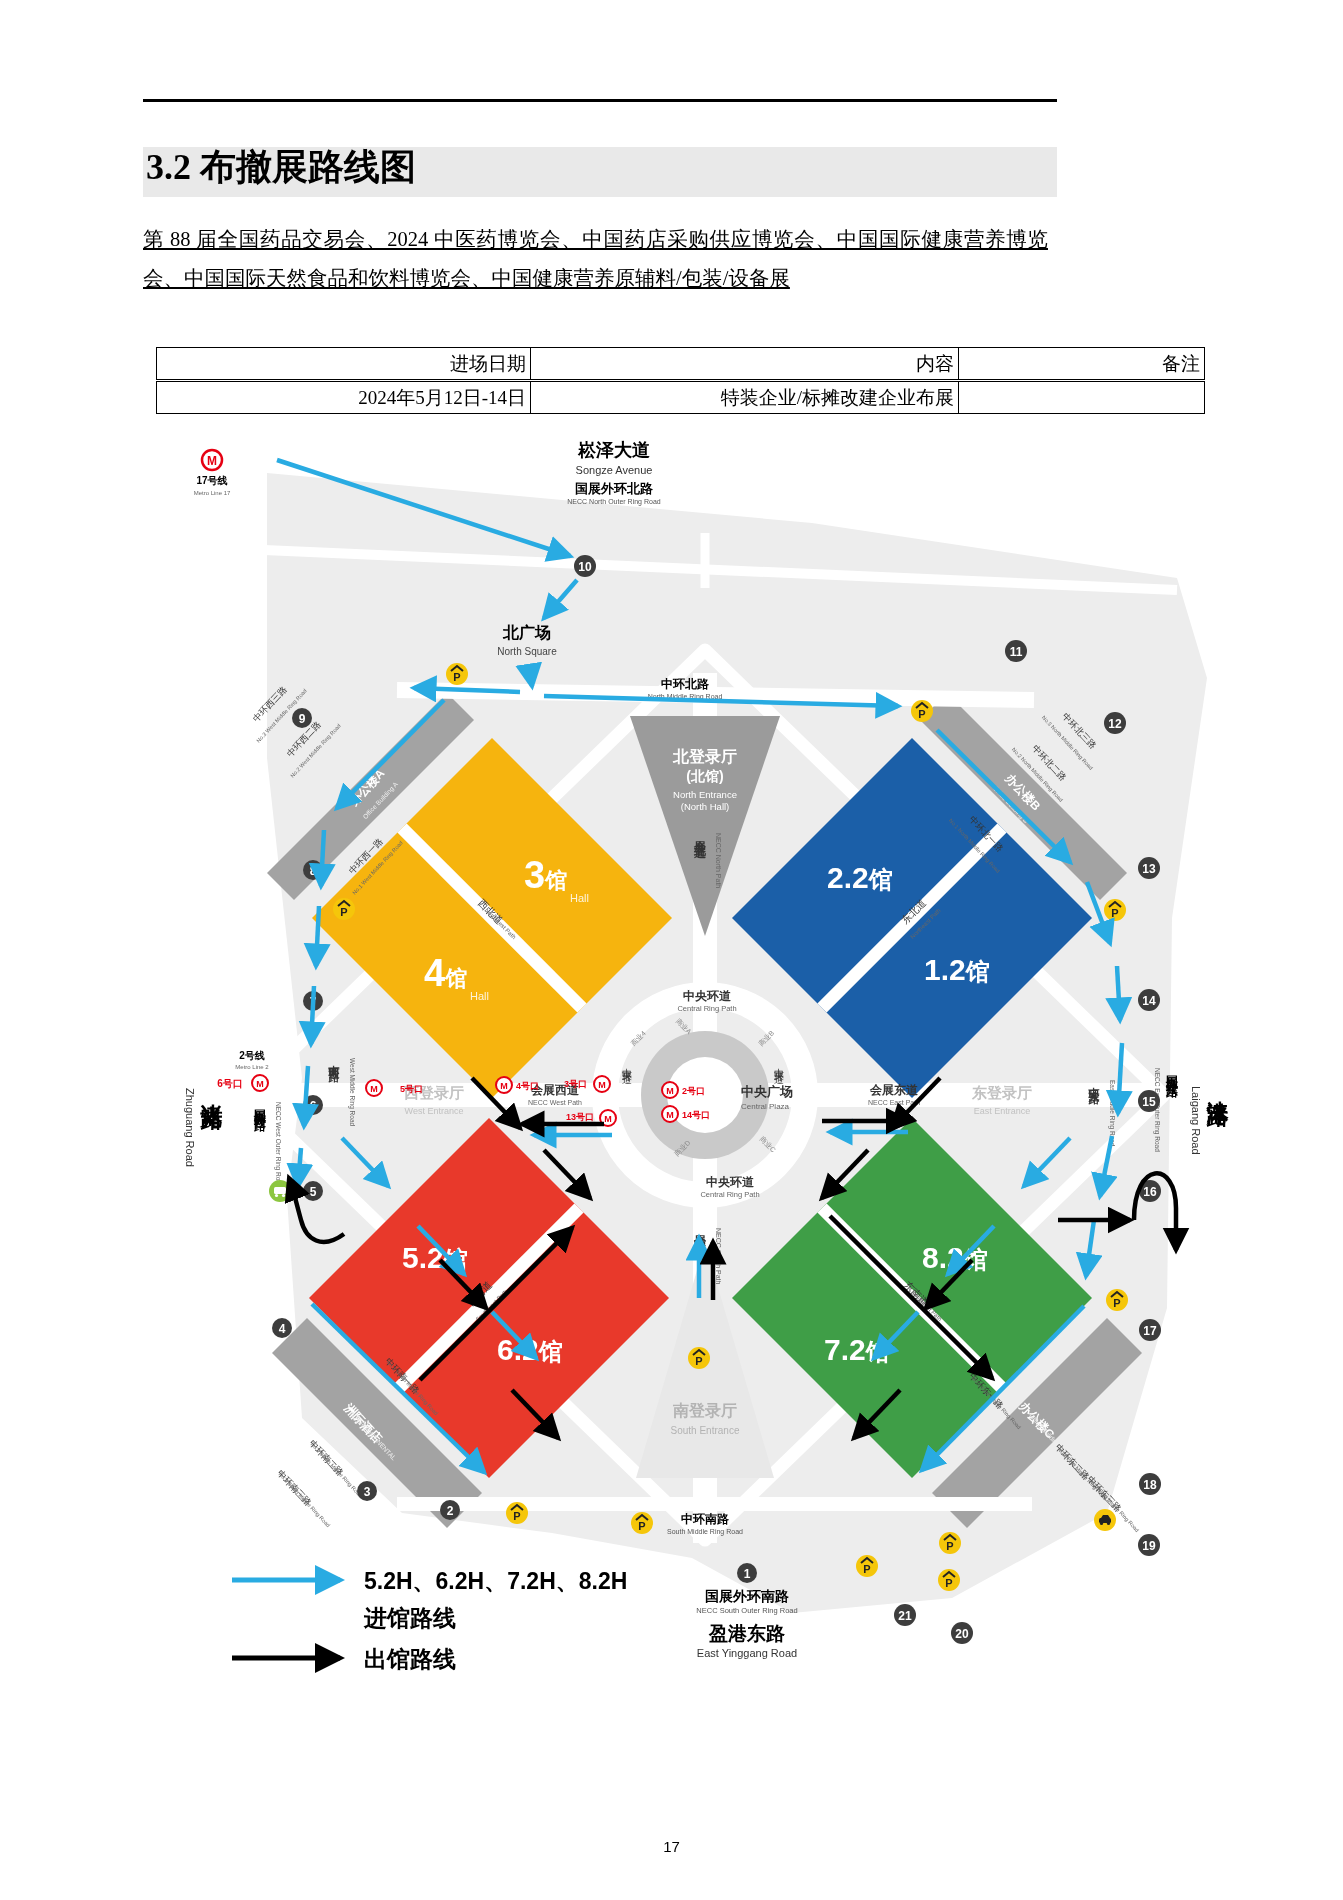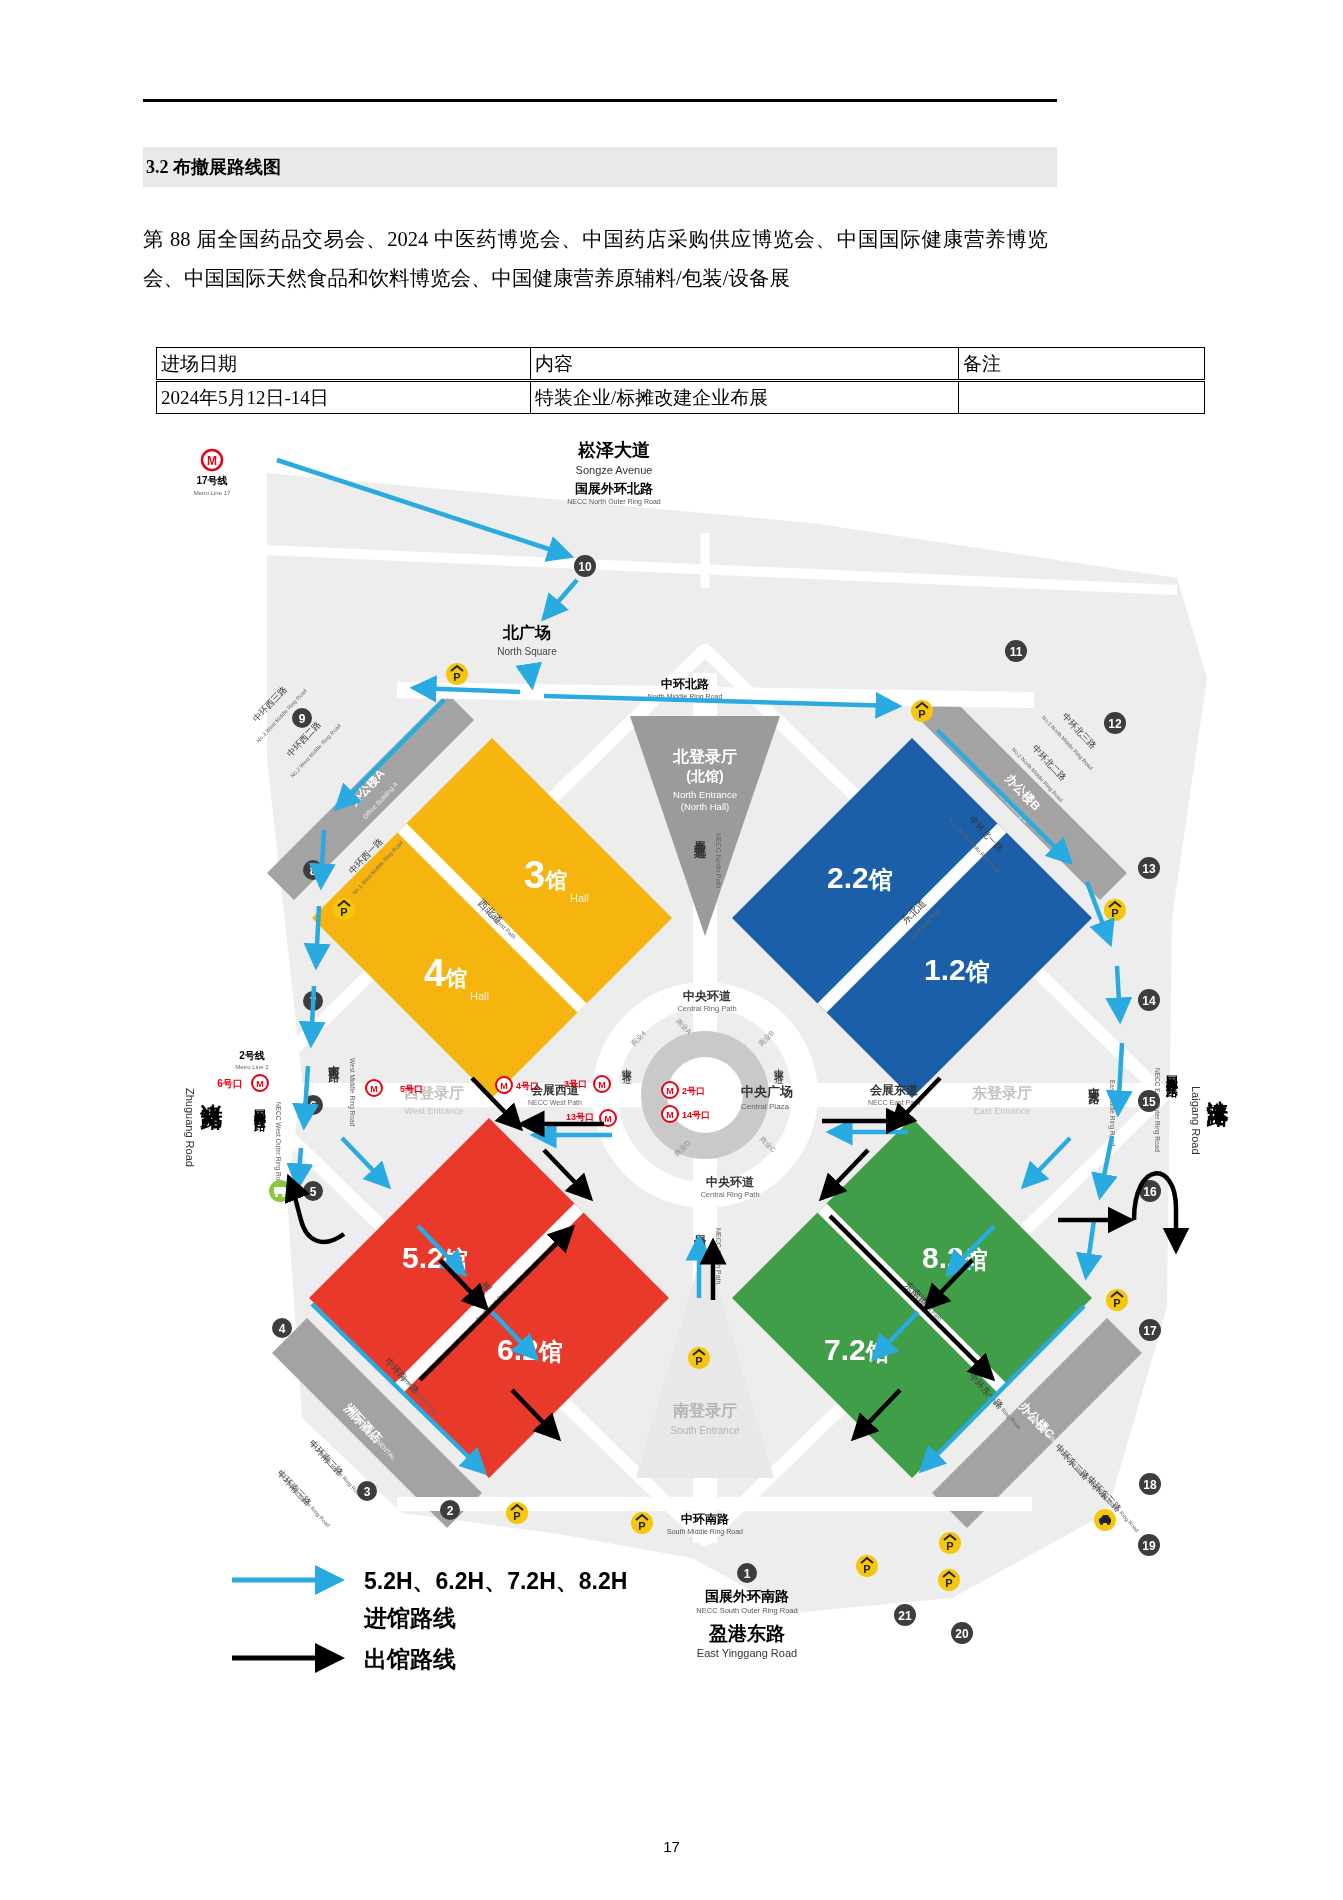--- a/index.html
+++ b/index.html
@@ -1,21 +1,21 @@
 <!DOCTYPE html>
 <html><head>
 <meta charset="utf-8">
 <style>
   html,body{margin:0;padding:0;background:#fff;}
   .page{position:relative;width:1343px;height:1900px;background:#fff;font-family:"Liberation Serif",serif;color:#000;overflow:hidden;}
   .toprule{position:absolute;left:143px;top:99px;width:914px;height:3px;background:#000;}
-  .heading{position:absolute;left:143px;top:147px;width:914px;height:40px;background:#e9e9e9;font-size:18px;font-weight:bold;line-height:40px;padding-left:3px;box-sizing:border-box;}
-  .intro{position:absolute;left:143px;top:220px;width:905px;font-size:20.5px;line-height:39px;text-align:justify;}
+  .heading{position:absolute;left:143px;top:147px;width:914px;height:50px;background:#e9e9e9;font-size:36px;font-weight:bold;line-height:40px;padding-left:3px;box-sizing:border-box;}
+  .intro{position:absolute;left:143px;top:220px;width:905px;font-size:20.5px;line-height:39px;text-align:justify;text-decoration:underline;}
   table.sched{position:absolute;left:156px;top:347px;border-collapse:collapse;table-layout:fixed;font-size:19px;}
-  table.sched td,table.sched th{border:1.6px solid #000;text-align:left;height:31px;font-weight:normal;padding:0 4px;margin-top:20px;}
+  table.sched td,table.sched th{border:1.6px solid #000;text-align:right;height:31px;font-weight:normal;padding:0 4px;margin-top:20px;}
   table.sched thead th{border-bottom:3px double #000;}
   .map{position:absolute;left:172px;top:438px;width:1076px;height:1246px;}
   .pagenum{position:absolute;left:0;top:1838px;width:100%;text-align:center;font-size:15px;font-family:"Liberation Sans",sans-serif;}
   svg text{font-family:"Liberation Sans",sans-serif;}
   .vt{writing-mode:vertical-rl;text-orientation:upright;letter-spacing:2px;}
   .vte{writing-mode:vertical-rl;}
 </style>
 </head>
 <body>
 

